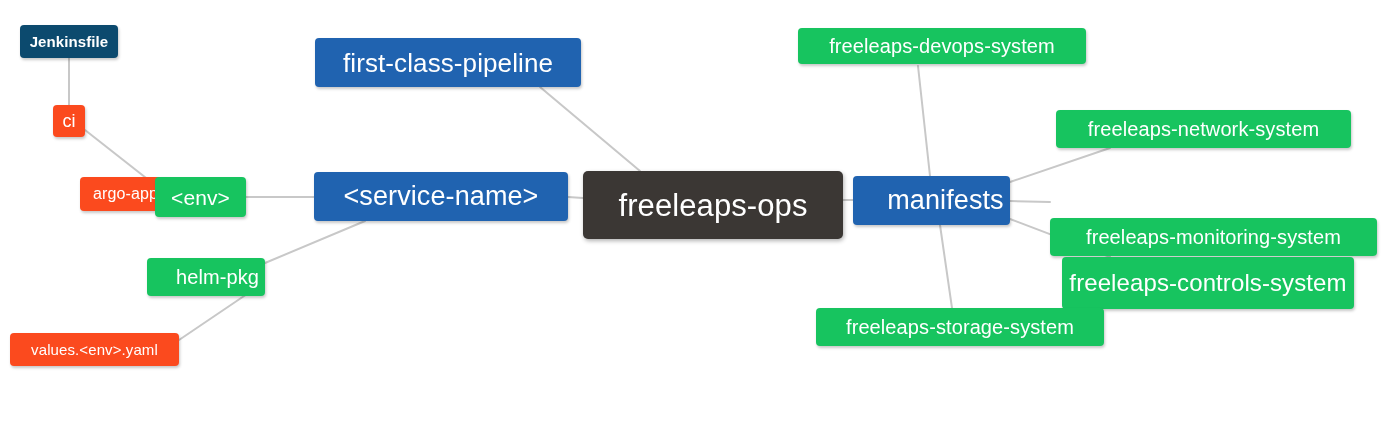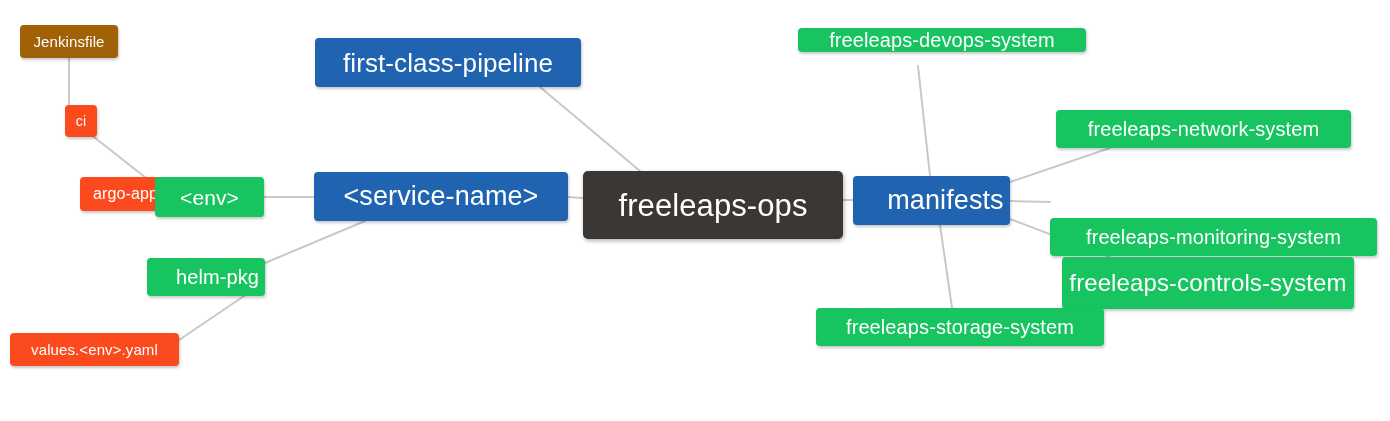--- a/index.html
+++ b/index.html
@@ -42,21 +42,21 @@
     user-select: none;
   }
   .node.root {
     background: #3b3734;
     border-radius: 5px;
     box-shadow: 1px 2px 4px rgba(0,0,0,0.3);
   }
   .node.blue   { background: #2063b0; }
   .node.green  { background: #17c45f; }
   .node.red    { background: #fb4a1e; }
-  .node.amber  { background: #a16207; }
+  .node.amber  { background: #0c4a6e; font-weight: bold; }
 </style>
 </head>
 <body>
 
 <div id="mindmap">
   <svg id="edge-layer" viewBox="0 0 1390 421" width="1390" height="421">
       <line x1="69" y1="58" x2="69" y2="105" stroke="#c8c8c8" stroke-width="2" stroke-linecap="round"></line>
       <line x1="85" y1="130" x2="155" y2="185" stroke="#c8c8c8" stroke-width="2" stroke-linecap="round"></line>
       <line x1="123" y1="196" x2="155" y2="197" stroke="#c8c8c8" stroke-width="2" stroke-linecap="round"></line>
       <line x1="246" y1="197" x2="314" y2="197" stroke="#c8c8c8" stroke-width="2" stroke-linecap="round"></line>
@@ -66,28 +66,28 @@
       <line x1="540" y1="87" x2="640" y2="171" stroke="#c8c8c8" stroke-width="2" stroke-linecap="round"></line>
       <line x1="843" y1="200" x2="853" y2="200" stroke="#c8c8c8" stroke-width="2" stroke-linecap="round"></line>
       <line x1="930" y1="176" x2="918" y2="66" stroke="#c8c8c8" stroke-width="2" stroke-linecap="round"></line>
       <line x1="1010" y1="182" x2="1110" y2="148" stroke="#c8c8c8" stroke-width="2" stroke-linecap="round"></line>
       <line x1="1010" y1="201" x2="1050" y2="202" stroke="#c8c8c8" stroke-width="2" stroke-linecap="round"></line>
       <line x1="1010" y1="219" x2="1110" y2="257" stroke="#c8c8c8" stroke-width="2" stroke-linecap="round"></line>
       <line x1="940" y1="225" x2="952" y2="308" stroke="#c8c8c8" stroke-width="2" stroke-linecap="round"></line>
     </svg>
   <div id="node-layer">
       <div class="node amber" style="left: 20px; top: 25px; width: 98px; height: 33px; font-size: 15px;">Jenkinsfile</div>
-      <div class="node red" style="left: 53px; top: 105px; width: 32px; height: 32px; font-size: 14px; margin-left: 12px;">ci</div>
+      <div class="node red" style="left: 53px; top: 105px; width: 32px; height: 32px; font-size: 18px;">ci</div>
       <div class="node red" style="left: 32px; top: 177px; width: 91px; height: 34px; font-size: 16px; margin-left: 48px;">argo-app</div>
-      <div class="node green" style="left: 155px; top: 177px; width: 109px; height: 40px; font-size: 21px;">&lt;env&gt;</div>
+      <div class="node green" style="left: 155px; top: 177px; width: 91px; height: 40px; font-size: 21px;">&lt;env&gt;</div>
       <div class="node green" style="left: 147px; top: 258px; width: 118px; height: 38px; font-size: 20px; padding-left: 23px;">helm-pkg</div>
       <div class="node red" style="left: 10px; top: 333px; width: 169px; height: 33px; font-size: 15px;">values.&lt;env&gt;.yaml</div>
       <div class="node blue" style="left: 315px; top: 38px; width: 266px; height: 49px; font-size: 26px;">first-class-pipeline</div>
       <div class="node blue" style="left: 314px; top: 172px; width: 254px; height: 49px; font-size: 27px;">&lt;service-name&gt;</div>
       <div class="node root" style="left: 583px; top: 171px; width: 260px; height: 68px; font-size: 31px;">freeleaps-ops</div>
       <div class="node blue" style="left: 853px; top: 176px; width: 157px; height: 49px; font-size: 27px; padding-left: 28px;">manifests</div>
-      <div class="node green" style="left: 798px; top: 28px; width: 288px; height: 24px; font-size: 20px;">freeleaps-devops-system</div>
+      <div class="node green" style="left: 798px; top: 28px; width: 288px; height: 36px; font-size: 20px;">freeleaps-devops-system</div>
       <div class="node green" style="left: 1056px; top: 110px; width: 295px; height: 38px; font-size: 20px;">freeleaps-network-system</div>
       <div class="node green" style="left: 1050px; top: 186px; width: 327px; height: 38px; font-size: 20px; margin-top: 32px;">freeleaps-monitoring-system</div>
       <div class="node green" style="left: 1062px; top: 257px; width: 292px; height: 52px; font-size: 24px;">freeleaps-controls-system</div>
       <div class="node green" style="left: 816px; top: 308px; width: 288px; height: 38px; font-size: 20px;">freeleaps-storage-system</div>
     </div>
 </div>
 
 </body></html>

